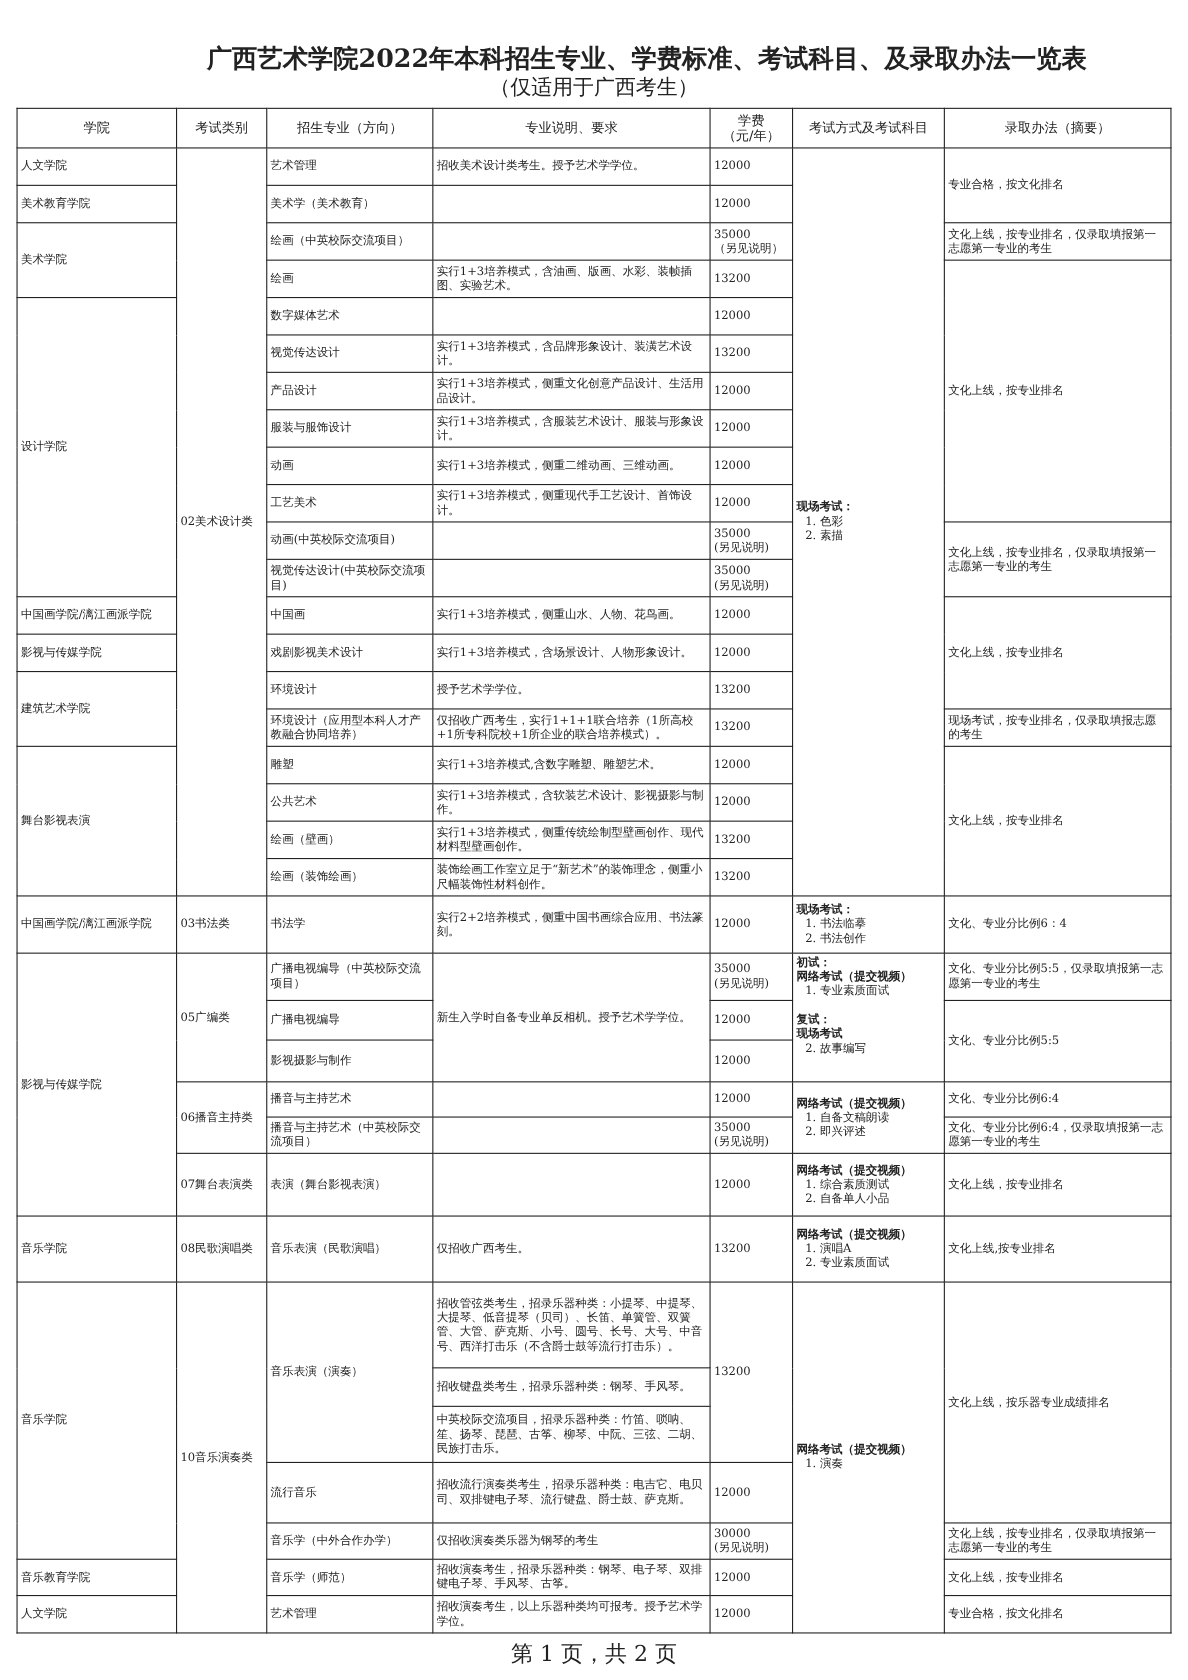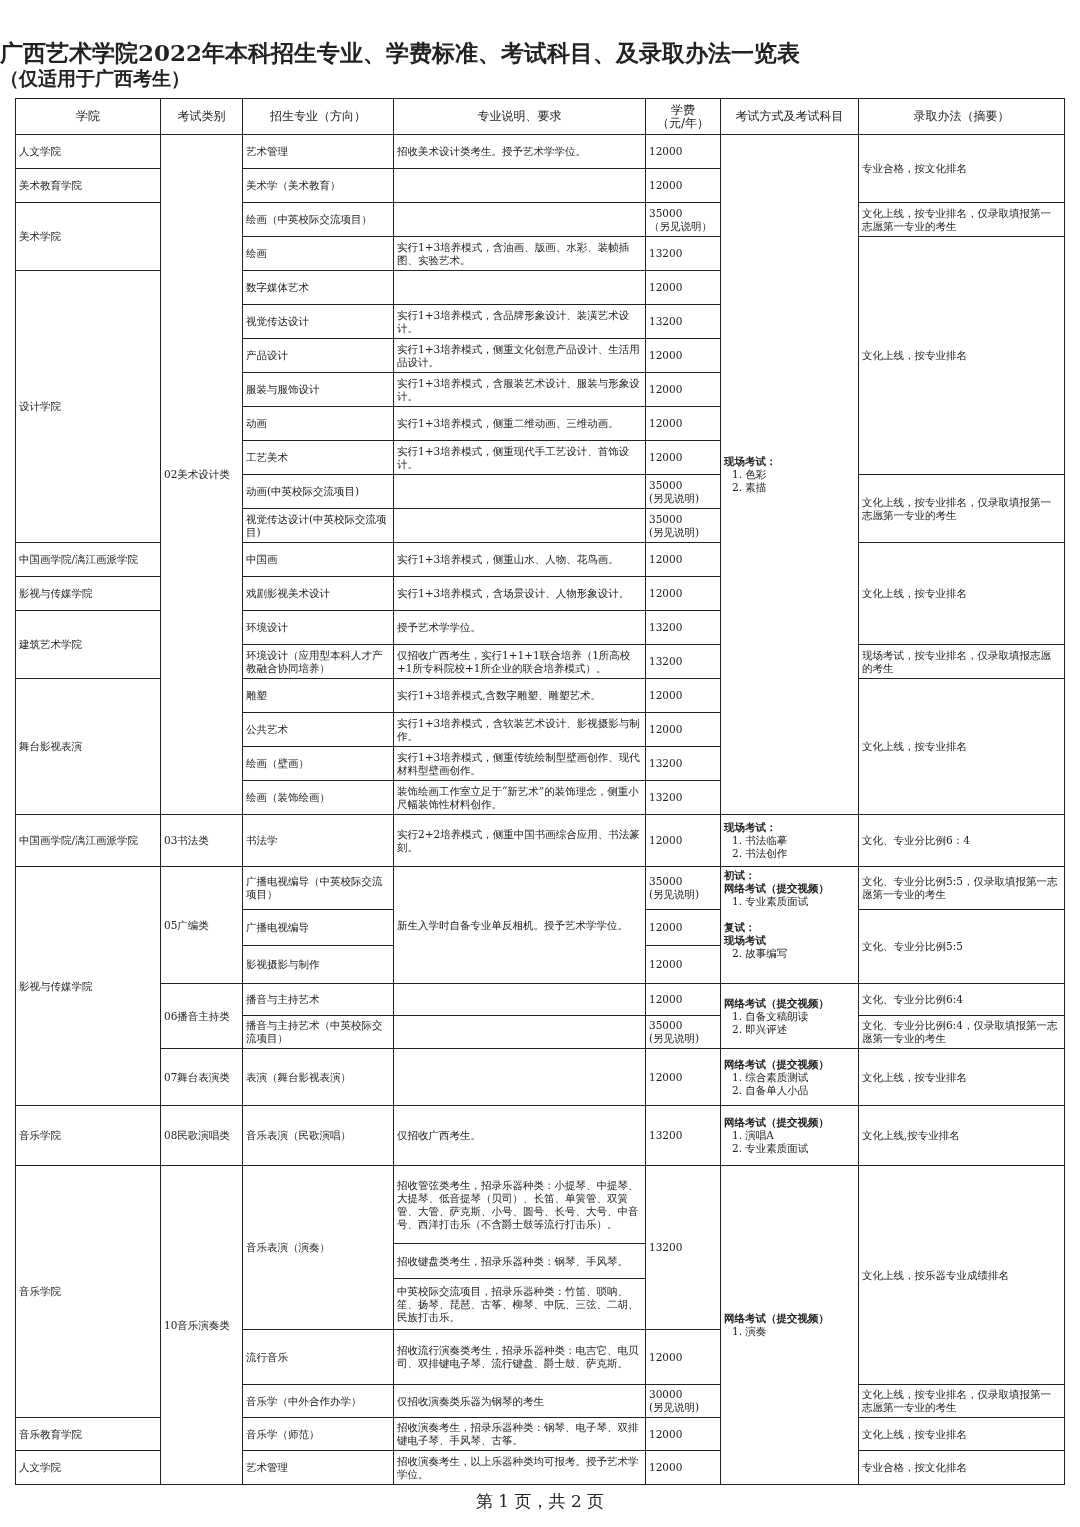--- a/index.html
+++ b/index.html
@@ -1,26 +1,26 @@
 <!DOCTYPE html>
 <html><head>
 <meta charset="utf-8">
 <style>
   html,body{margin:0;padding:0;background:#fff;}
   body{width:1080px;height:1527px;position:relative;font-family:"DejaVu Serif","Liberation Serif",serif;color:#222;overflow:hidden;}
-  .title{position:absolute;left:0;top:38px;width:988px;text-align:left;font-size:23px;font-weight:bold;letter-spacing:0px;font-family:"DejaVu Serif",serif;}
-  .subtitle{position:absolute;left:0;top:66px;width:1080px;font-size:19px;font-weight:bold;}
+  .title{position:absolute;left:0;top:38px;width:988px;text-align:right;font-size:23px;font-weight:bold;letter-spacing:0px;font-family:"DejaVu Serif",serif;}
+  .subtitle{position:absolute;left:0;top:66px;width:1080px;text-align:center;font-size:19px;font-weight:normal;}
   table.grid{position:absolute;left:15px;top:98px;width:1049px;border-collapse:collapse;table-layout:fixed;}
   table.grid td, table.grid th{border:1.3px solid #222;font-size:10.5px;line-height:13px;padding:0 3px;vertical-align:middle;text-align:left;font-weight:normal;overflow:hidden;}
   table.grid th{font-family:"DejaVu Sans","Liberation Sans",sans-serif;font-size:12px;text-align:center;font-weight:normal;margin-top:28px;}
   td.college{text-align:center;}
   .exam-b{font-weight:bold;}
   .exam-i{padding-left:8px;}
   .exam-gap{height:13px;}
-  .footer{position:absolute;left:0;top:1490px;width:1080px;text-align:center;font-size:17px;}
+  .footer{position:absolute;left:0;top:1490px;width:1080px;text-align:center;font-size:20px;}
 </style>
 </head>
 <body>
 
 <div class="title">广西艺术学院2022年本科招生专业、学费标准、考试科目、及录取办法一览表</div>
 <div class="subtitle">（仅适用于广西考生）</div>
 
 <table class="grid">
   <colgroup>
     <col style="width:145px">

